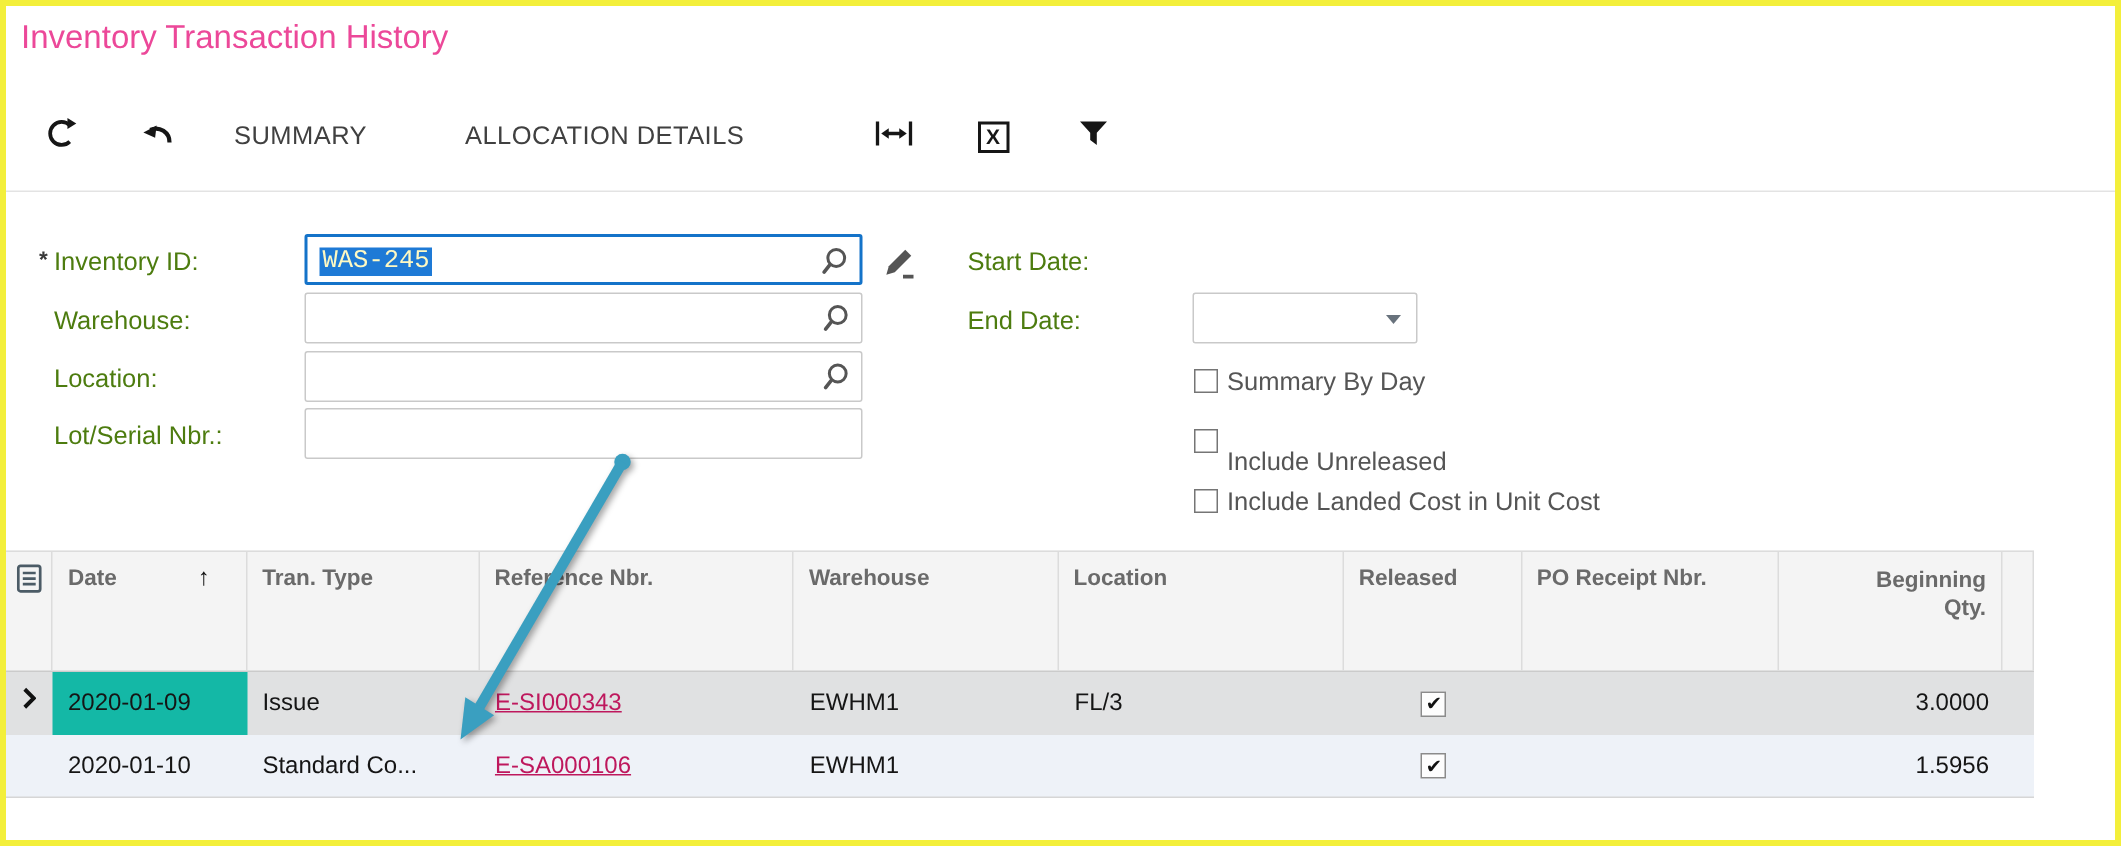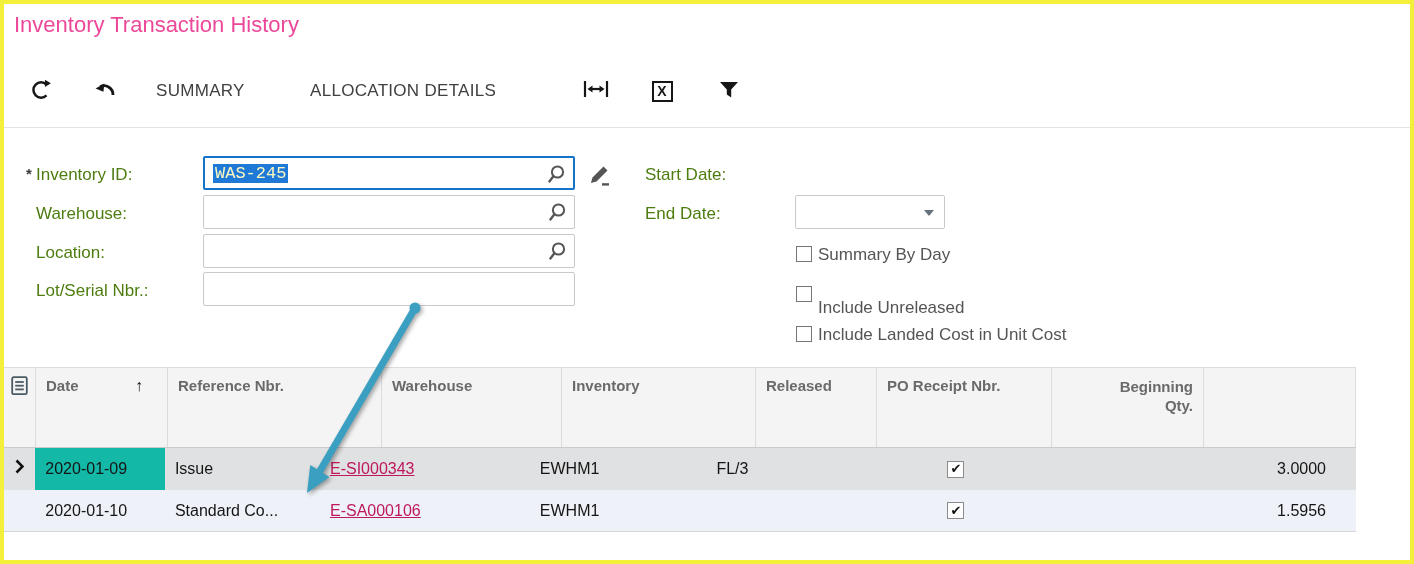--- a/index.html
+++ b/index.html
@@ -172,23 +172,24 @@
             <line x1="4.2" y1="6" x2="12.8" y2="6" stroke="#4b5b66" stroke-width="1.8"></line>
             <line x1="4.2" y1="9.7" x2="12.8" y2="9.7" stroke="#4b5b66" stroke-width="1.8"></line>
             <line x1="4.2" y1="13.4" x2="12.8" y2="13.4" stroke="#4b5b66" stroke-width="1.8"></line>
           </svg>
         </span>
       </div>
       <div class="cell c-date hdr-date">
         <span>Date</span>
         <span class="sort-arrow">↑</span>
       </div>
+      <div class="cell c-tran">Tran. Type</div>
       <div class="cell c-ref">Reference Nbr.</div>
       <div class="cell c-wh">Warehouse</div>
-      <div class="cell c-loc">Inventory</div>
+      <div class="cell c-loc">Location</div>
       <div class="cell c-rel">Released</div>
       <div class="cell c-po">PO Receipt Nbr.</div>
       <div class="cell c-qty">
         <span class="qty-hdr-label">Beginning Qty.</span>
       </div>
       <div class="cell c-fill"></div>
     </div>
 
     <div class="g-row row-0">
       <div class="cell c-icon marker-cell">

